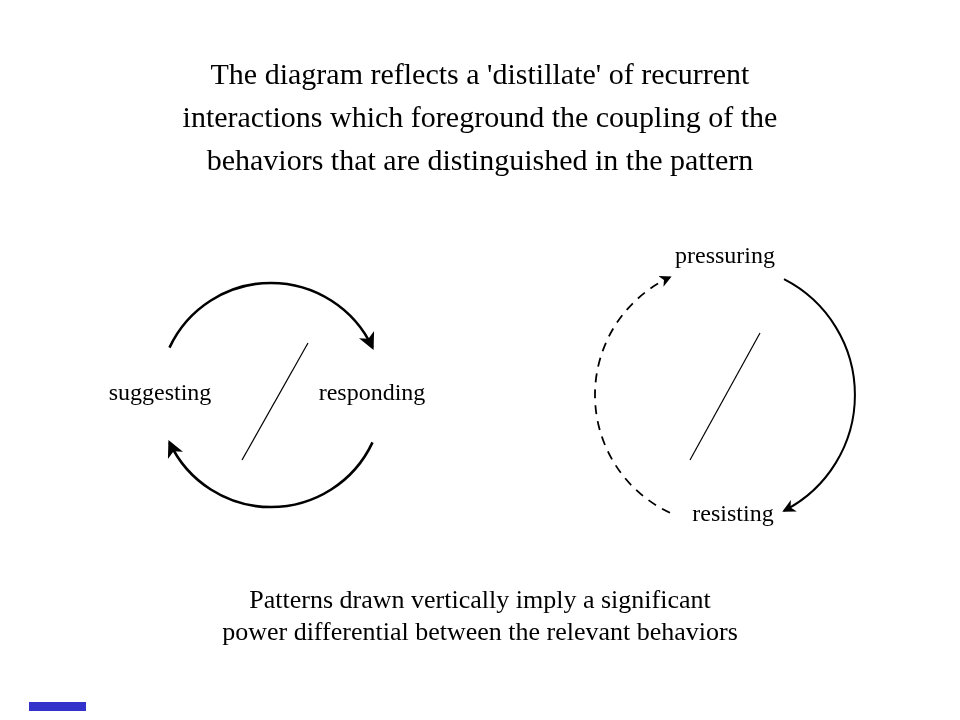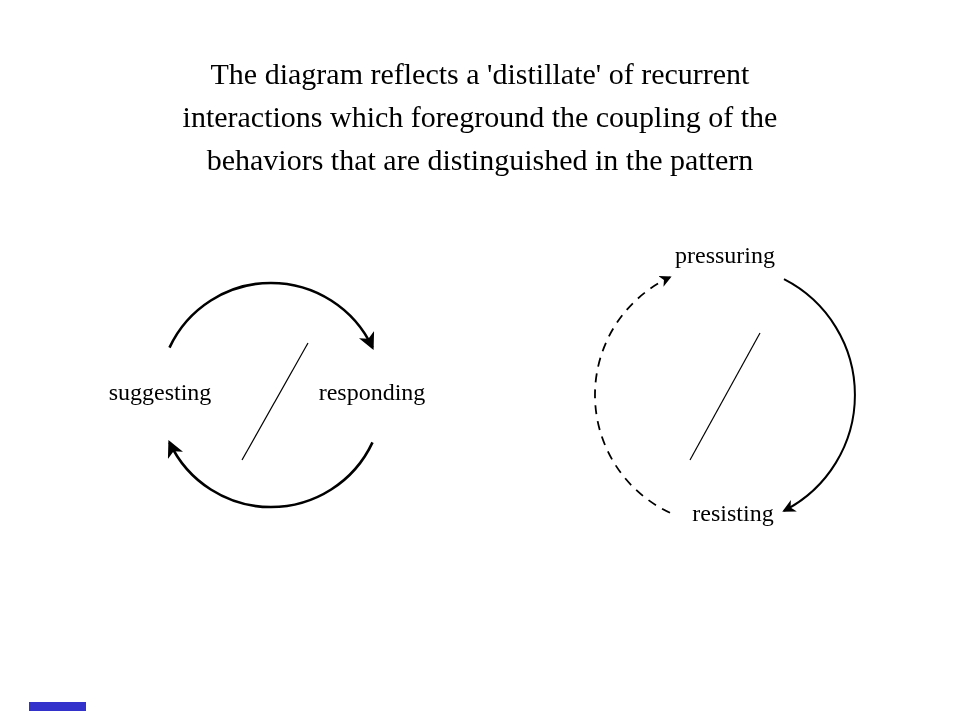--- a/index.html
+++ b/index.html
@@ -107,16 +107,20 @@
         <path d="M 0 0 L 10 5 L 0 10 L 2.8 5 z"></path>
       </marker>
     </defs>
     <path class="arc thin" d="M 219 44.2 A 130 130 0 0 1 219 275.8" marker-end="url(#arrowR)" style="stroke: rgb(0, 0, 0);"></path>
     <path class="arc dashed" d="M 105 277.8 A 130 130 0 0 1 105 42.2" marker-end="url(#arrowR)" style="stroke: rgb(0, 0, 0);"></path>
     <line class="divider" x1="125" y1="225" x2="195" y2="98" style="stroke: rgb(0, 0, 0);"></line>
   </svg>
   <div class="dlabel" style="left:725px; top:242px;">pressuring</div>
   <div class="dlabel" style="left:733px; top:500px;">resisting</div>
 
+  <div class="footer">
+    <div>Patterns drawn vertically imply a significant</div>
+    <div>power differential between the relevant behaviors</div>
+  </div>
 
   <div class="accent-bar" style="background: rgb(51, 51, 204);"></div>
 
 </div>
 
 </body></html>

